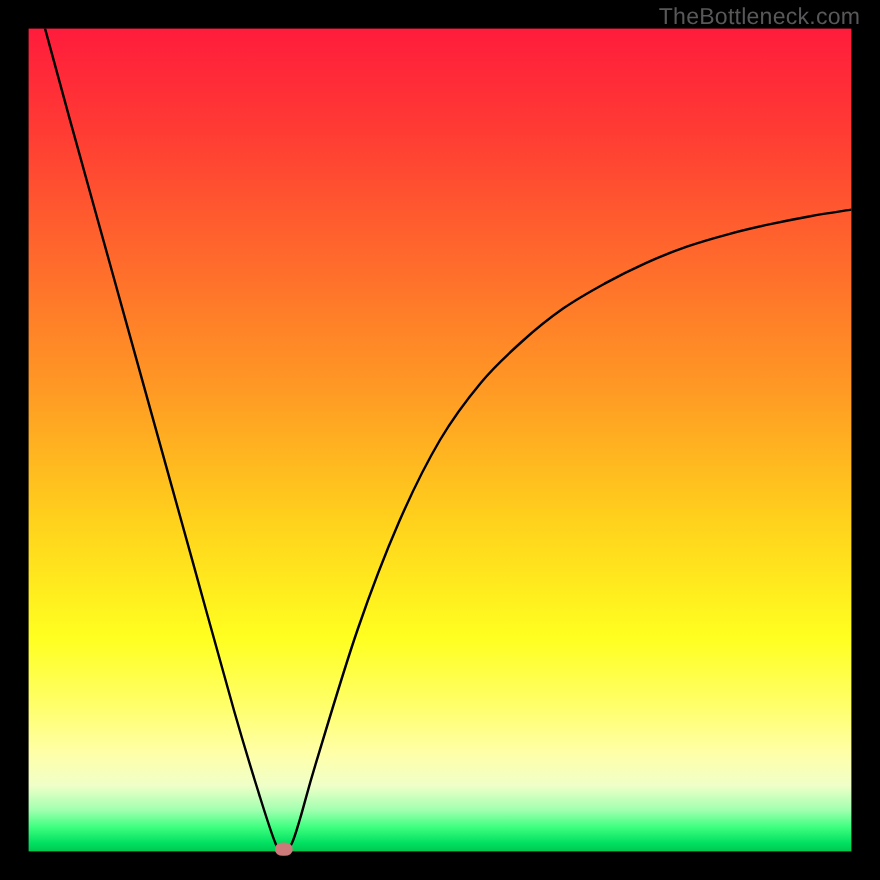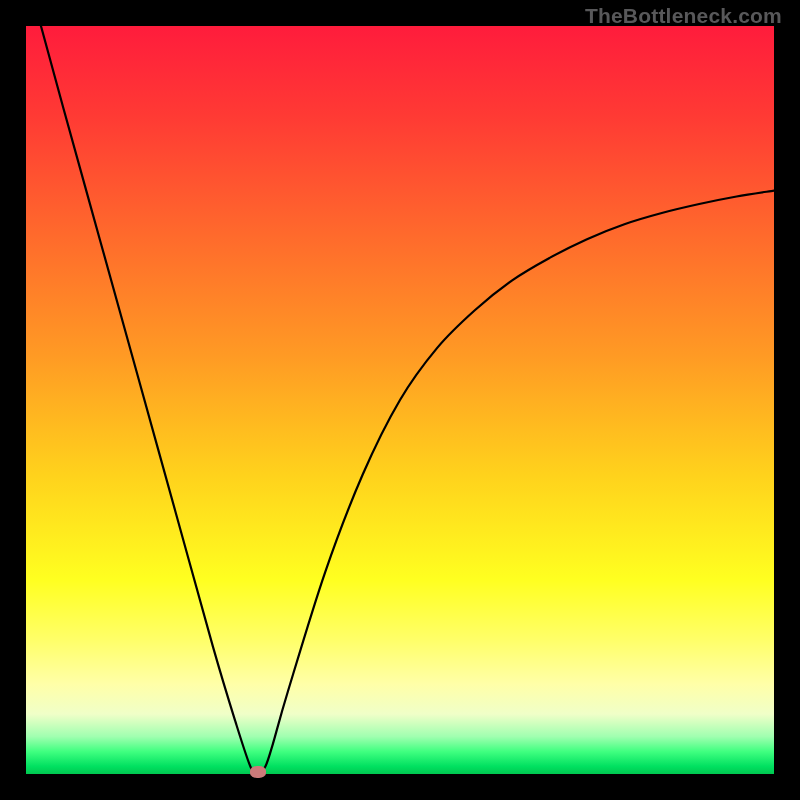--- a/index.html
+++ b/index.html
@@ -30,21 +30,21 @@
       #40ff80 97%,
       #00e060 99%,
       #00c850 100%);
   }
   .watermark {
     position: absolute;
     top: 4px;
     right: 18px;
     font-family: Arial, Helvetica, sans-serif;
     font-size: 21px;
-    font-weight: 700;
+    font-weight: 400;
     color: #58585a;
     letter-spacing: 0.2px;
   }
   .curve {
     position: absolute;
     left: 0;
     top: 0;
     width: 748px;
     height: 748px;
     pointer-events: none;

